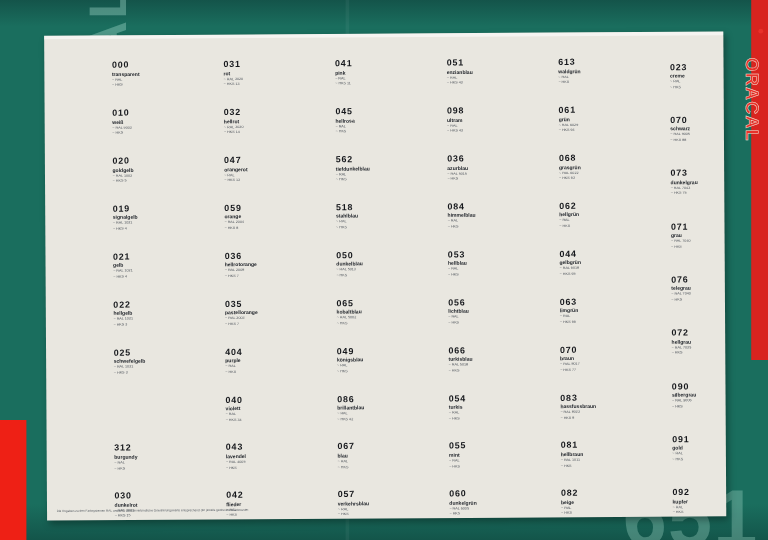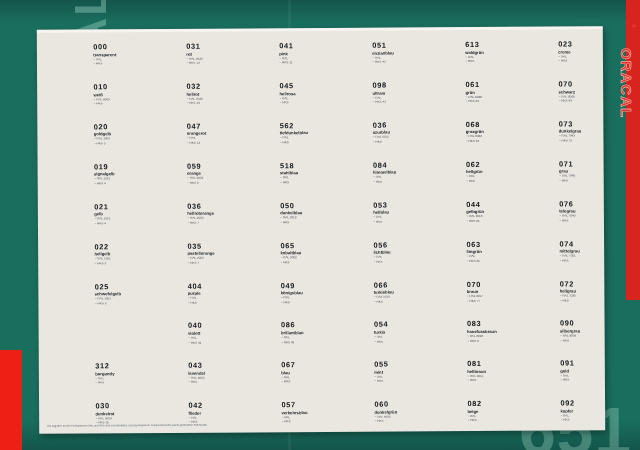--- a/index.html
+++ b/index.html
@@ -97,21 +97,21 @@
   }
   .col {
     flex: 1 1 0;
     display: flex;
     flex-direction: column;
     padding: 0 1px;
   }
   .cell {
     flex: 1 1 0;
     display: flex;
-    align-items: center;
+    align-items: flex-end;
     min-height: 0;
     padding: 1px 0;
   }
   .swatch {
     width: 52%;
     min-width: 0;
   }
   .cell-txt {
     width: 48%;
     padding-left: 4px;
@@ -672,29 +672,20 @@
           <div class="cell">
             <div class="swatch" style="background: rgb(138, 146, 144);"></div>
             <div class="cell-txt">
               <div class="code">076</div>
               <div class="cname">telegrau</div>
               <div class="ref">~ RAL 7040</div>
               <div class="ref">~ HKS</div>
             </div>
           </div>
           <div class="cell">
-            <div class="swatch" style="background: rgb(154, 160, 157);"></div>
-            <div class="cell-txt">
-              <div class="code">074</div>
-              <div class="cname">mittelgrau</div>
-              <div class="ref">~ RAL 7001</div>
-              <div class="ref">~ HKS</div>
-            </div>
-          </div>
-          <div class="cell">
             <div class="swatch" style="background: rgb(214, 216, 210);"></div>
             <div class="cell-txt">
               <div class="code">072</div>
               <div class="cname">hellgrau</div>
               <div class="ref">~ RAL 7035</div>
               <div class="ref">~ HKS</div>
             </div>
           </div>
           <div class="cell">
             <div class="swatch" style="background: rgb(154, 158, 156);"></div>

